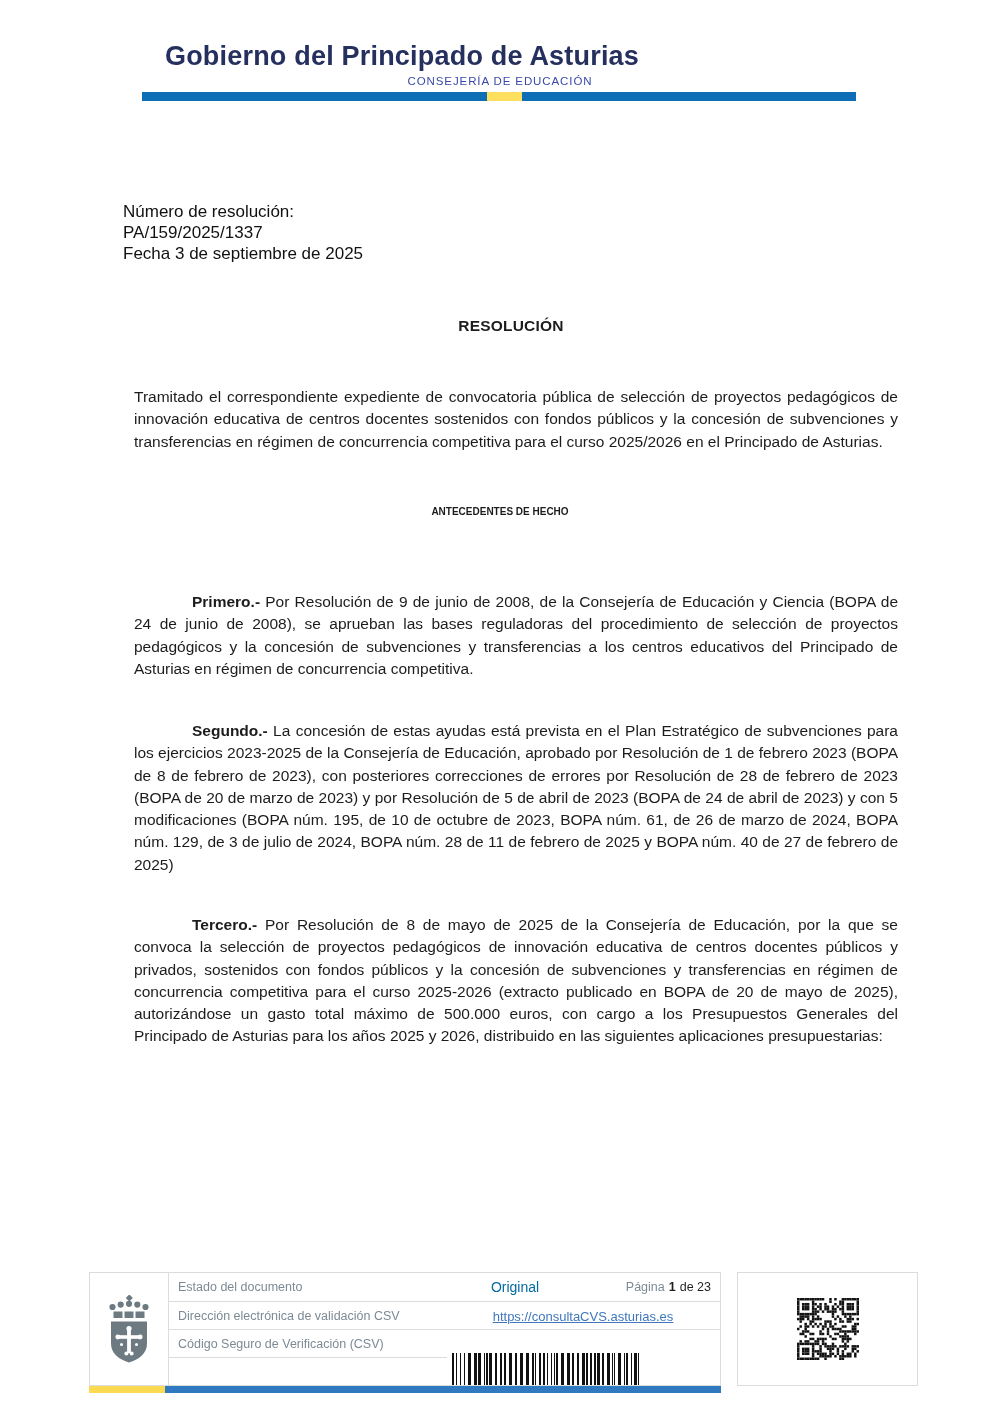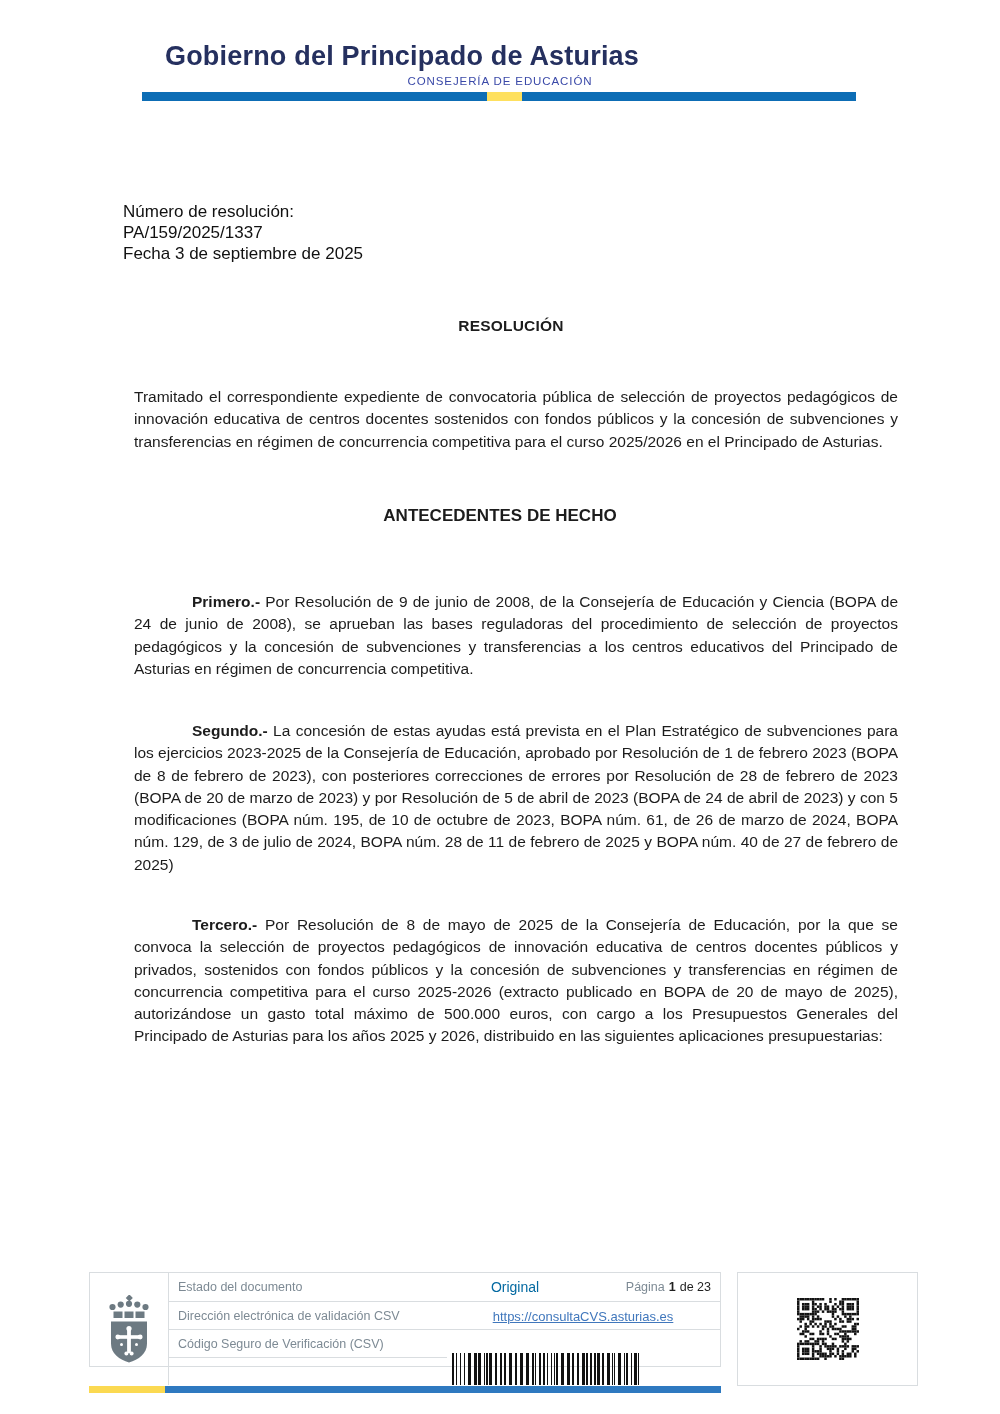--- a/index.html
+++ b/index.html
@@ -34,36 +34,36 @@
     font-size:17px;line-height:21px;color:#111;
   }
   
   .doc-title{
     position:absolute;top:306px;left:118px;width:764px;margin:11px;
     text-align:center;font-size:15.5px;font-weight:bold;color:var(--text-black);
     letter-spacing:0.2px;
   }
   .section-heading{
     position:absolute;top:506px;left:118px;width:764px;margin:0;
-    text-align:center;font-size:17px;font-weight:bold;color:var(--text-black);
+    text-align:center;font-size:10px;font-weight:bold;color:var(--text-black);
   }
   .body-par{
     position:absolute;left:118px;width:764px;margin:16px;
     font-size:15.5px;line-height:22.3px;
     text-align:justify;color:var(--text-black);
   }
   .body-par.intro{top:370px;}
   .body-par.p1{top:575px;}
   .body-par.p2{top:704px;}
   .body-par.p3{top:898px;}
   .body-par.indented{text-indent:58px;}
   .body-par strong{font-weight:bold;}
   
   .footer-box{
-    position:absolute;left:89px;top:1272px;width:632px;height:95px;
+    position:absolute;left:89px;top:1272px;width:632px;height:114px;
     border:1px solid var(--border-gray);
     box-sizing:border-box;background:#fff;
   }
   .logo-cell{
     position:absolute;left:0;top:0;width:78px;height:112px;
     border-right:1px solid var(--border-gray);
     display:flex;align-items:center;justify-content:center;
   }
   .f-line{position:absolute;border-top:1px solid var(--border-gray);height:0;}
   .f-line.l1{left:79px;right:0;top:28px;}

